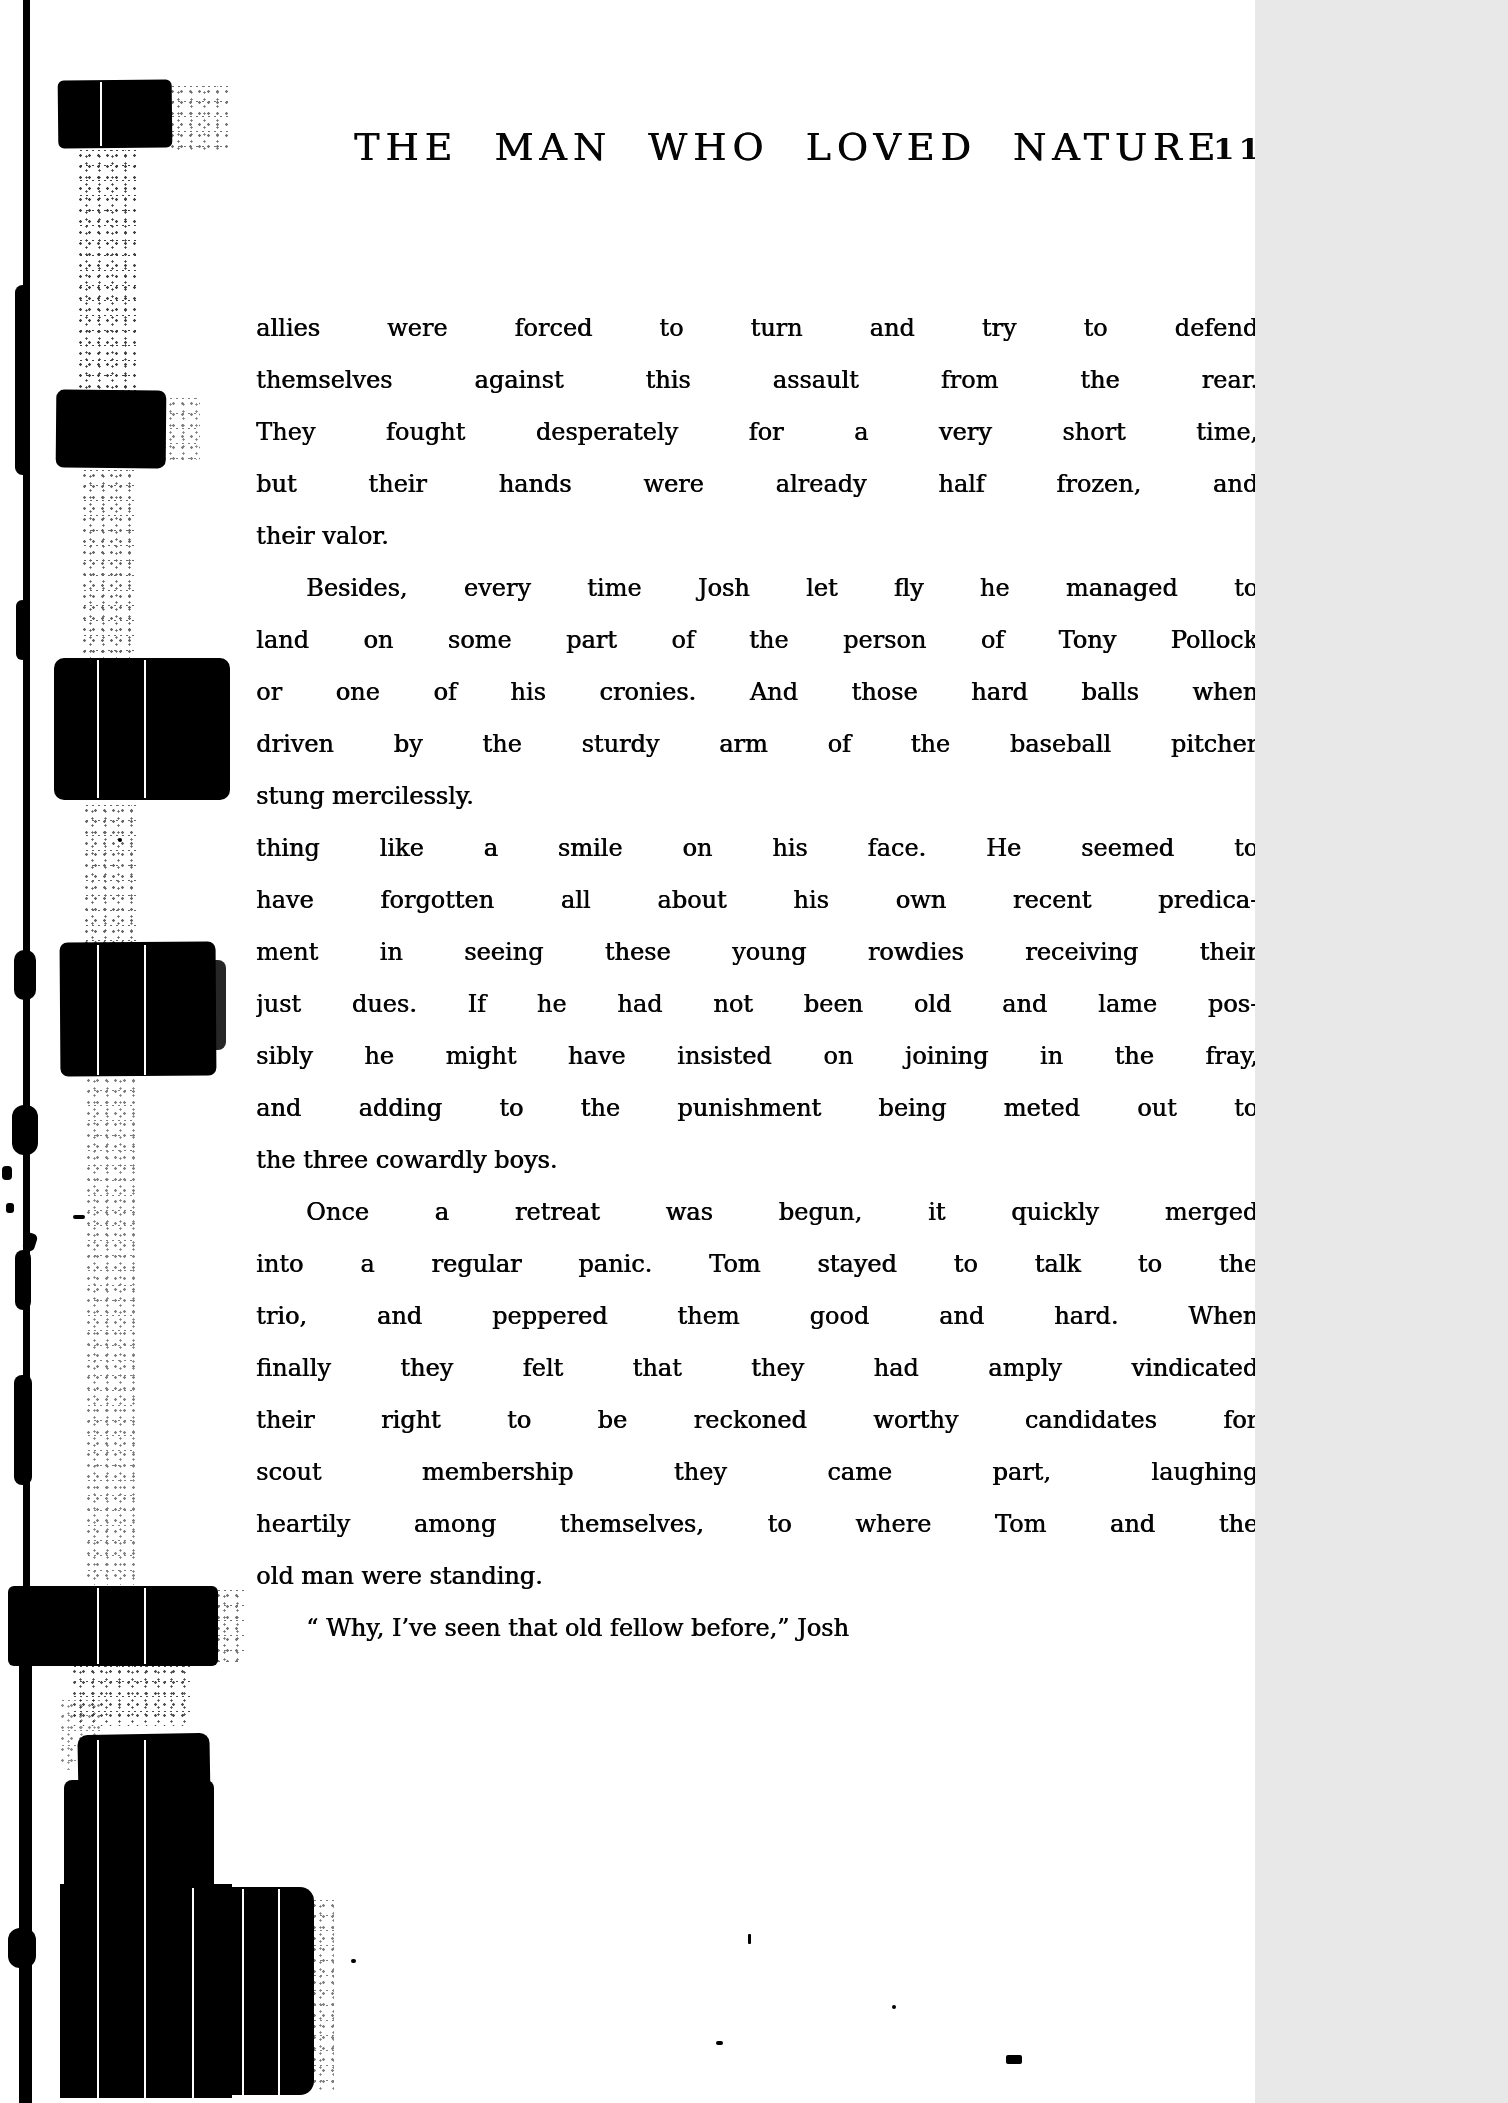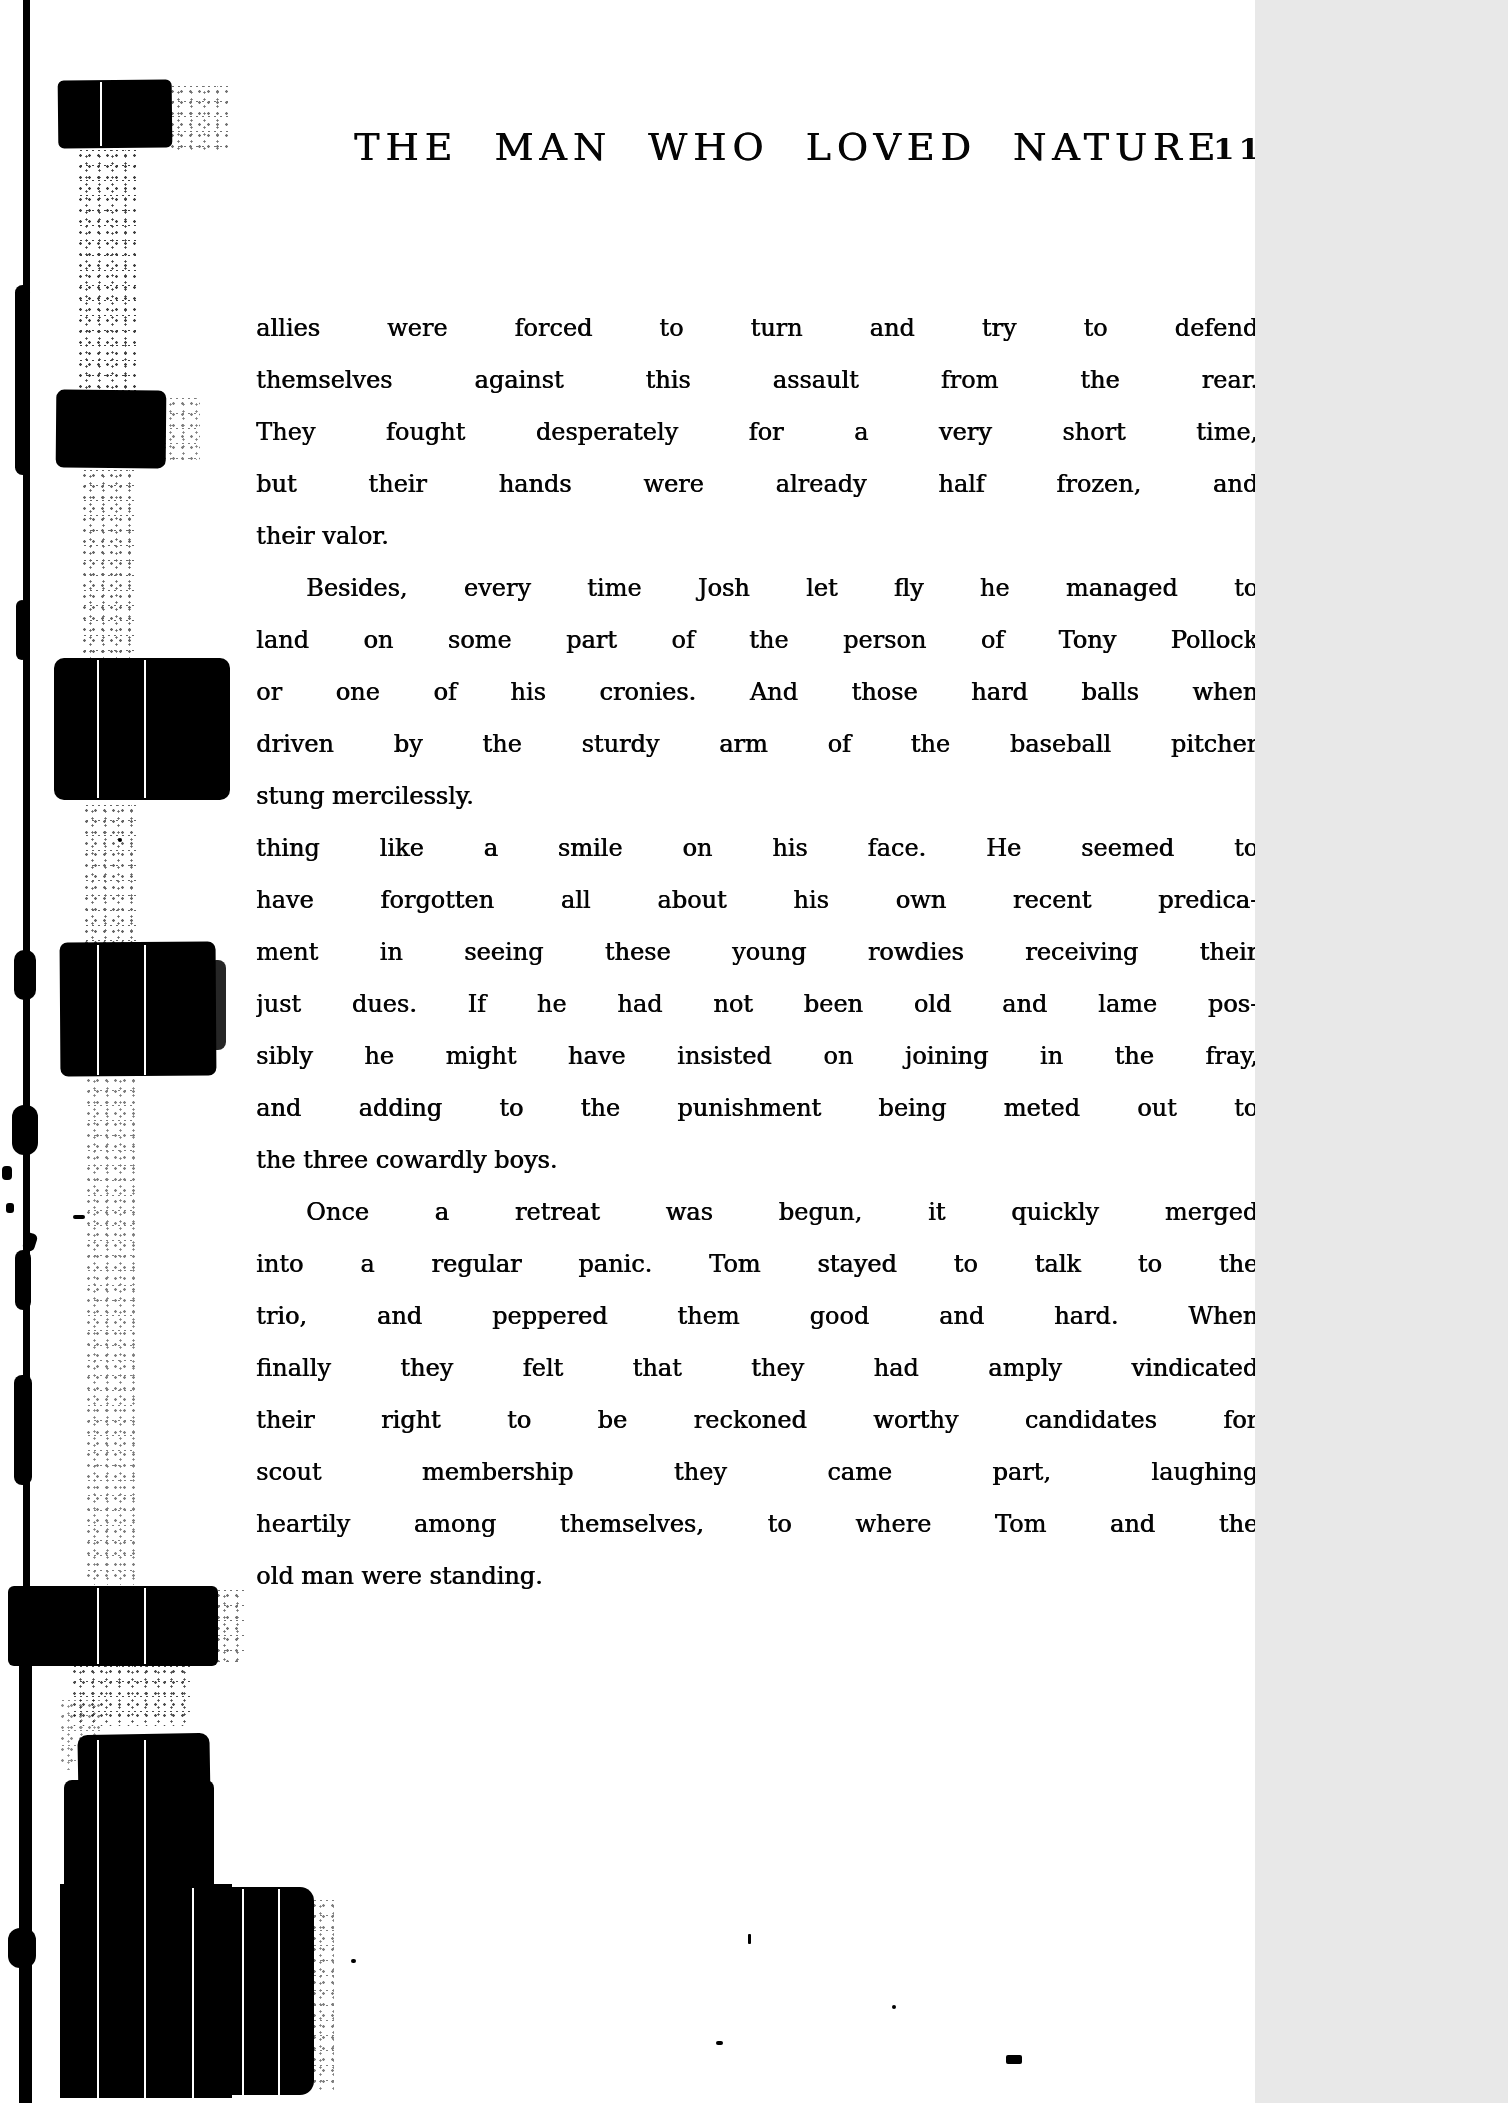--- a/index.html
+++ b/index.html
@@ -81,20 +81,21 @@
       <div class="line">and adding to the punishment being meted out to</div>
       <div class="line last">the three cowardly boys.</div>
       <div class="line indent">Once a retreat was begun, it quickly merged</div>
       <div class="line">into a regular panic.  Tom stayed to talk to the</div>
       <div class="line">trio, and peppered them good and hard.  When</div>
       <div class="line">finally they felt that they had amply vindicated</div>
       <div class="line">their right to be reckoned worthy candidates for</div>
       <div class="line">scout membership they came part, laughing</div>
       <div class="line">heartily among themselves, to where Tom and the</div>
       <div class="line last">old man were standing.</div>
+      <div class="line last indent">“ Why, I’ve seen that old fellow before,” Josh</div>
     </div>
 
   <div>
 
     <div class="ink" style="left:23px;top:0;width:7px;height:2103px;"></div>
     <div class="ink" style="left:15px;top:285px;width:15px;height:190px;border-radius:8px;"></div>
     <div class="ink" style="left:16px;top:600px;width:12px;height:60px;border-radius:6px;"></div>
     <div class="ink" style="left:14px;top:950px;width:22px;height:50px;border-radius:10px;"></div>
     <div class="ink" style="left:12px;top:1105px;width:26px;height:50px;border-radius:12px;"></div>
     <div class="ink" style="left:15px;top:1250px;width:16px;height:60px;border-radius:8px;"></div>

